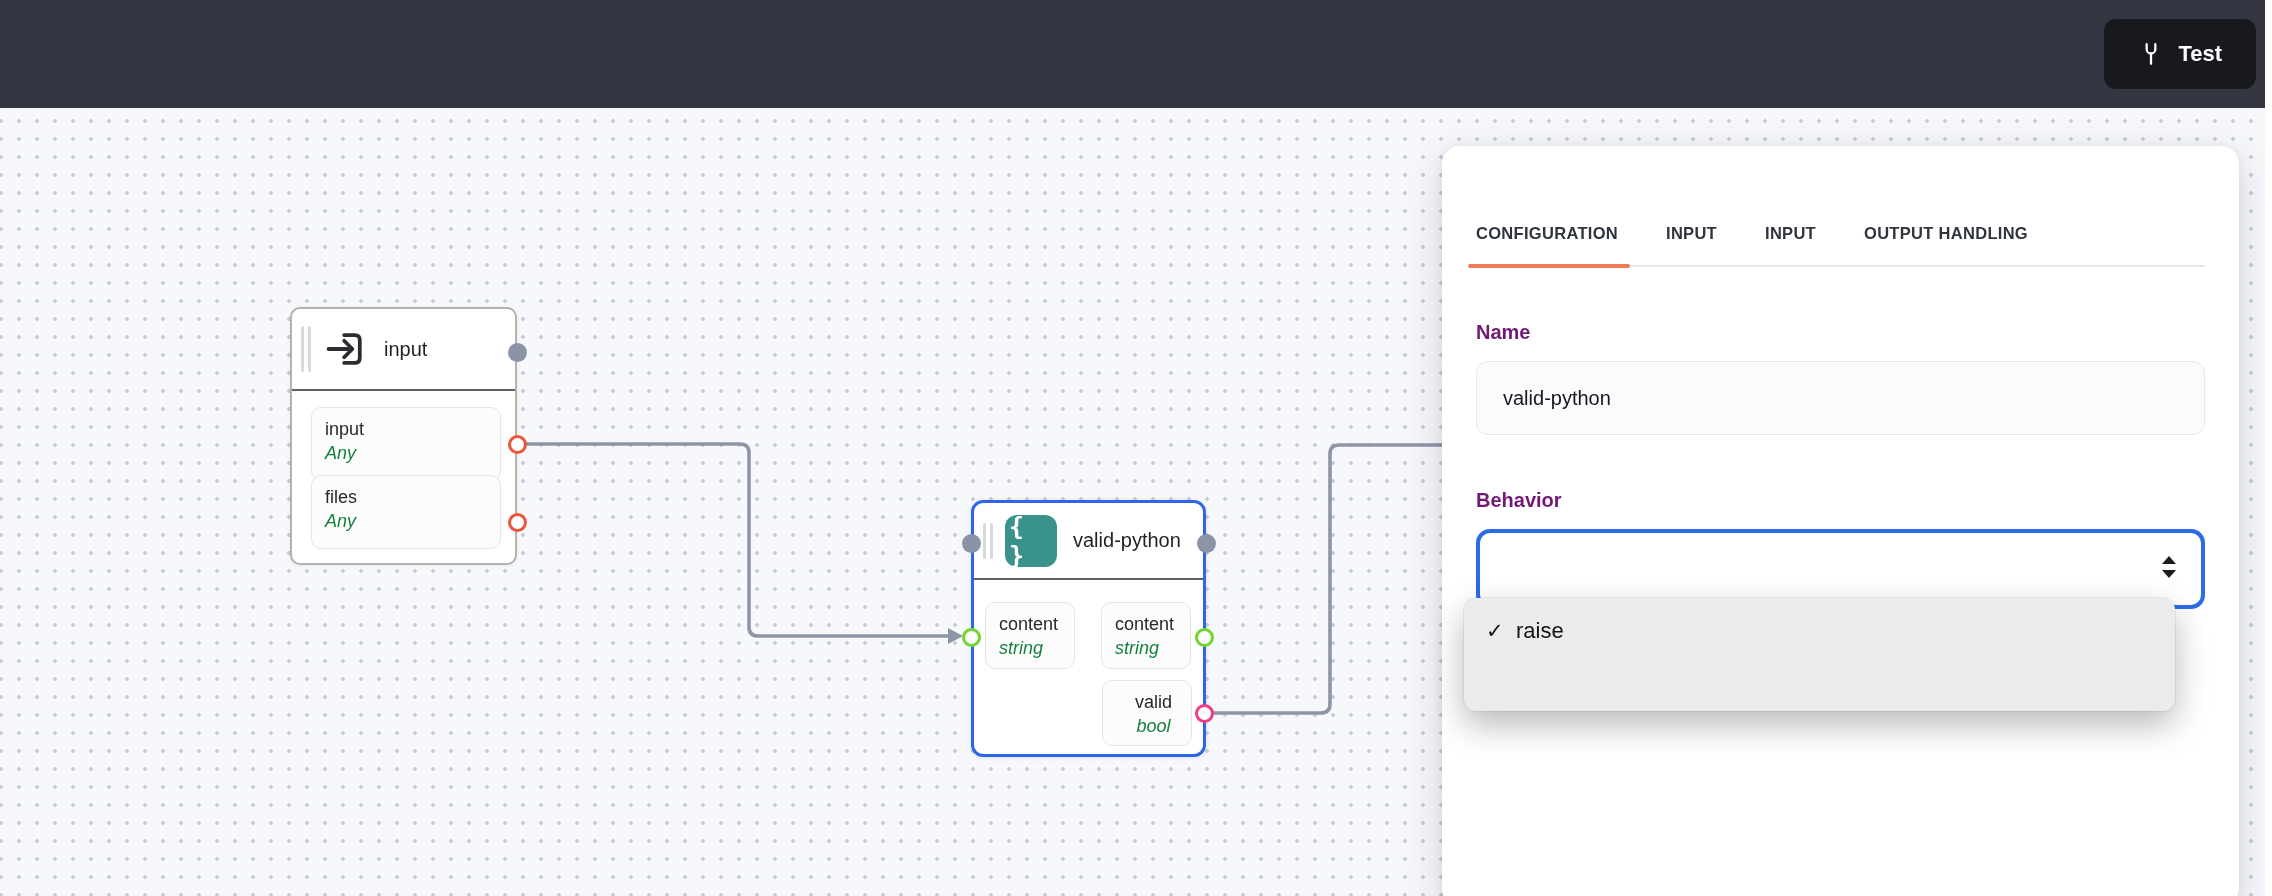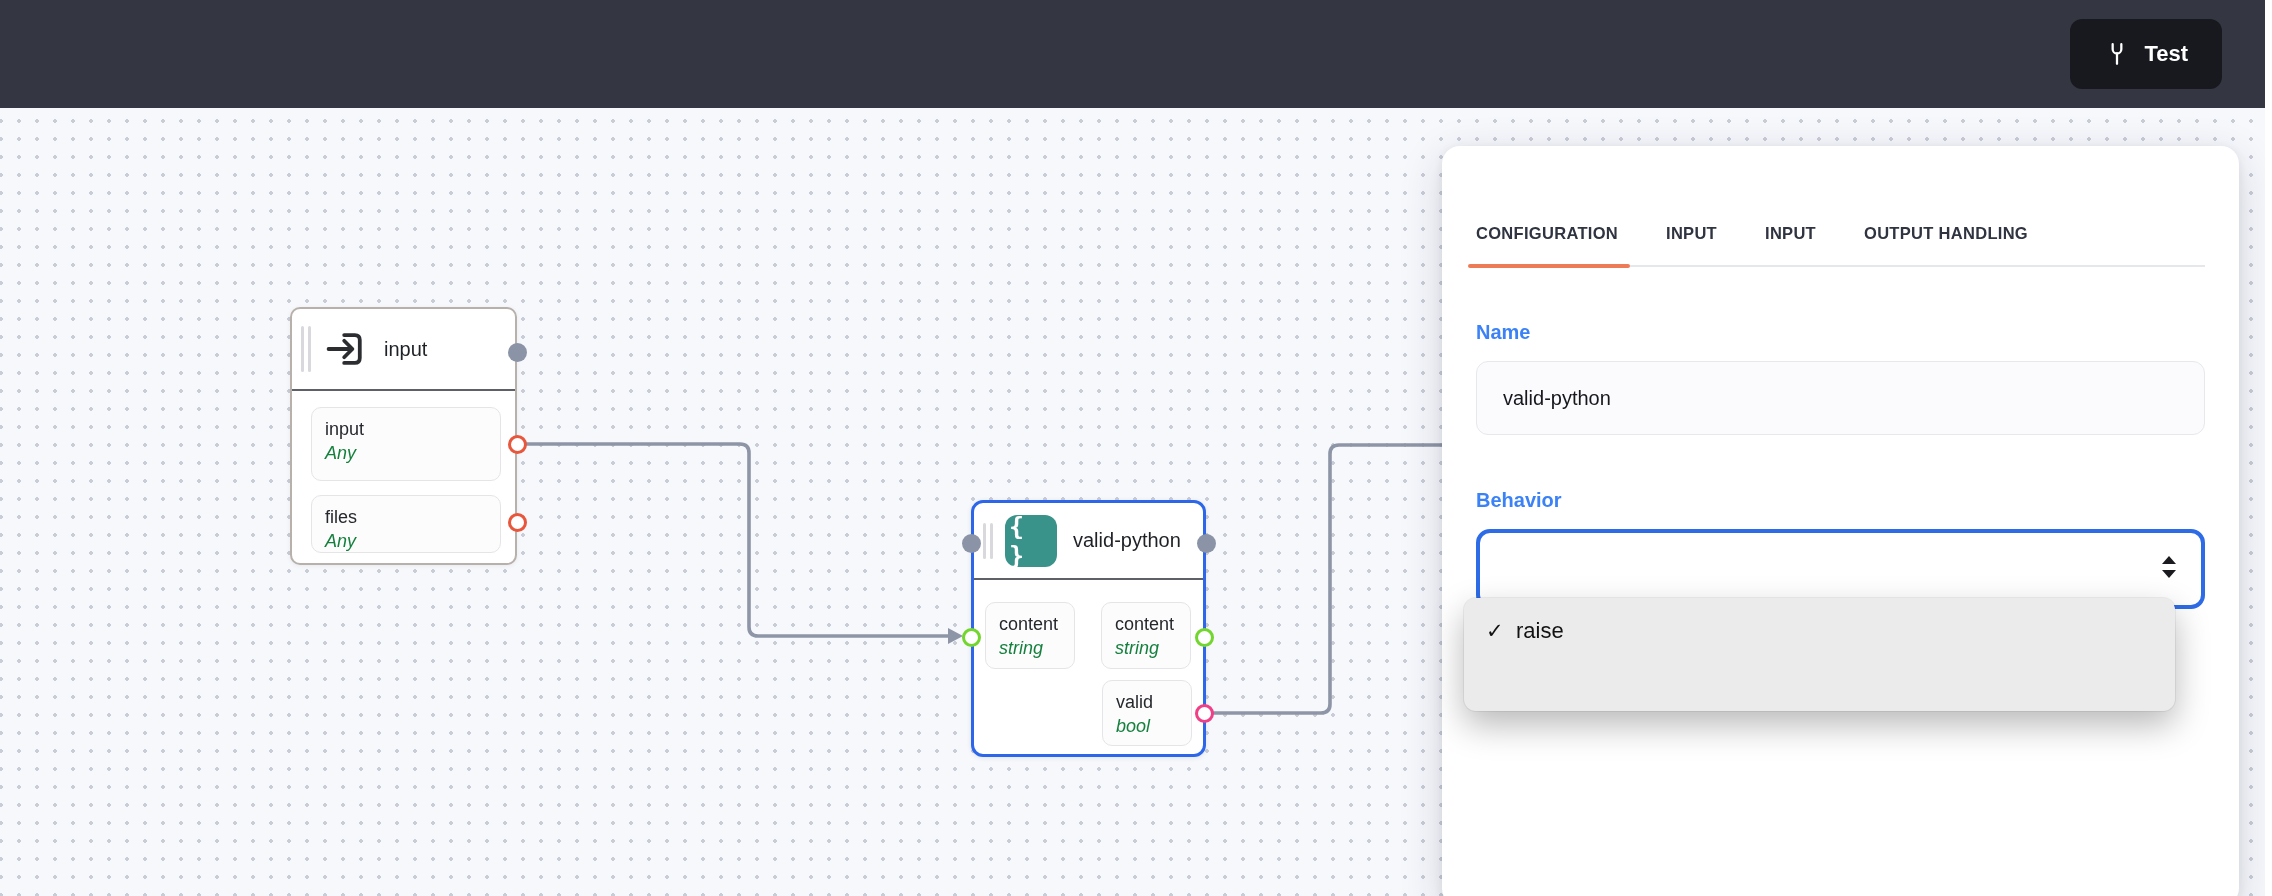--- a/index.html
+++ b/index.html
@@ -3,21 +3,21 @@
 <meta charset="utf-8">
 <style>
   * { margin:0; padding:0; box-sizing:border-box; }
   html,body { width:2272px; height:896px; overflow:hidden; }
   body { font-family:"Liberation Sans","DejaVu Sans",sans-serif; background:#f7f8fc; position:relative; }
 
   
   .topbar {
     position:absolute; left:0; top:0; width:2272px; height:108px;
     background:#343741; z-index:6; display:flex; align-items:center;
-    justify-content:flex-end; padding-right:50px; gap:12px;
+    justify-content:flex-end; padding-right:16px; gap:12px;
   }
   .tb-btn {
     height:70px; background:#17191e; border:none; border-radius:12px;
     color:#fff; font-size:22px; font-weight:700; display:flex; align-items:center;
     gap:14px; padding:0 34px; cursor:pointer; font-family:inherit;
   }
   .tb-btn svg { width:26px; height:26px; stroke:#fff; fill:none; stroke-width:2.1;
     stroke-linecap:round; stroke-linejoin:round; }
 
   
@@ -59,25 +59,25 @@
 
   .field {
     position:absolute; background:#fcfcfd; border:1.5px solid #e5e5e8; border-radius:10px;
     padding:10px 0 0 13px;
   }
   .field .fname { font-size:18px; color:#26282d; line-height:1.25; }
   .field .ftype { font-size:18px; font-style:italic; color:#15803d; line-height:1.35; }
 
   
   .f-in1 { left:19px; top:98px;  width:190px; height:74px; }
-  .f-in2 { left:19px; top:186px; width:190px; height:58px; }
+  .f-in2 { left:19px; top:166px; width:190px; height:74px; }
   
   .f-vp-in1  { left:11px;  top:99px;  width:90px; height:67px; }
   .f-vp-out1 { left:127px; top:99px;  width:90px; height:67px; }
-  .f-vp-out2 { left:128px; top:177px; width:90px; height:66px; }
+  .f-vp-out2 { left:128px; top:177px; width:90px; height:66px;text-align:center; }
 
   
   .port { position:absolute; border-radius:50%; z-index:3; }
   .port-gray   { width:19px; height:19px; background:#8b93a7; }
   .port-ring   { width:19px; height:19px; background:#fff; }
   .ring-orange { border:3.5px solid #e8563c; }
   .ring-green  { border:3.5px solid #72d62e; }
   .ring-pink   { border:3.5px solid #ee3f87; }
 
   
@@ -88,21 +88,21 @@
     padding:56px 34px 0 34px;
   }
   .panel-title { font-size:31px; font-weight:700; color:#10151f; letter-spacing:.2px; }
 
   .tabs { display:flex; gap:48px; margin-top:22px; border-bottom:2px solid #e5e7eb; }
   .tab { font-size:16.5px; font-weight:600; color:#2f3440; letter-spacing:.3px;
     padding-bottom:22px; cursor:pointer; position:relative; white-space:nowrap; }
   .tab.active::after { content:""; position:absolute; left:-8px; right:-12px; bottom:-3px;
     height:4px; background:#ee7b58; border-radius:2px; }
 
-  .fld-label { margin-top:54px; font-size:20px; font-weight:700; color:#3b82f6; }
+  .fld-label { margin-top:54px; font-size:20px; font-weight:700; color:#701a75; }
 
   .name-input {
     margin-top:17px; width:729px; height:74px; border:1.5px solid #e7e8ec; border-radius:12px;
     background:#fbfbfd; font-size:20px; color:#16181d; padding:0 26px; font-family:inherit;
     display:block;
   }
 
   .select {
     position:relative; margin-top:17px; width:729px; height:80px;
     border:4px solid #2d6be7; border-radius:14px; background:#fff; cursor:pointer;

